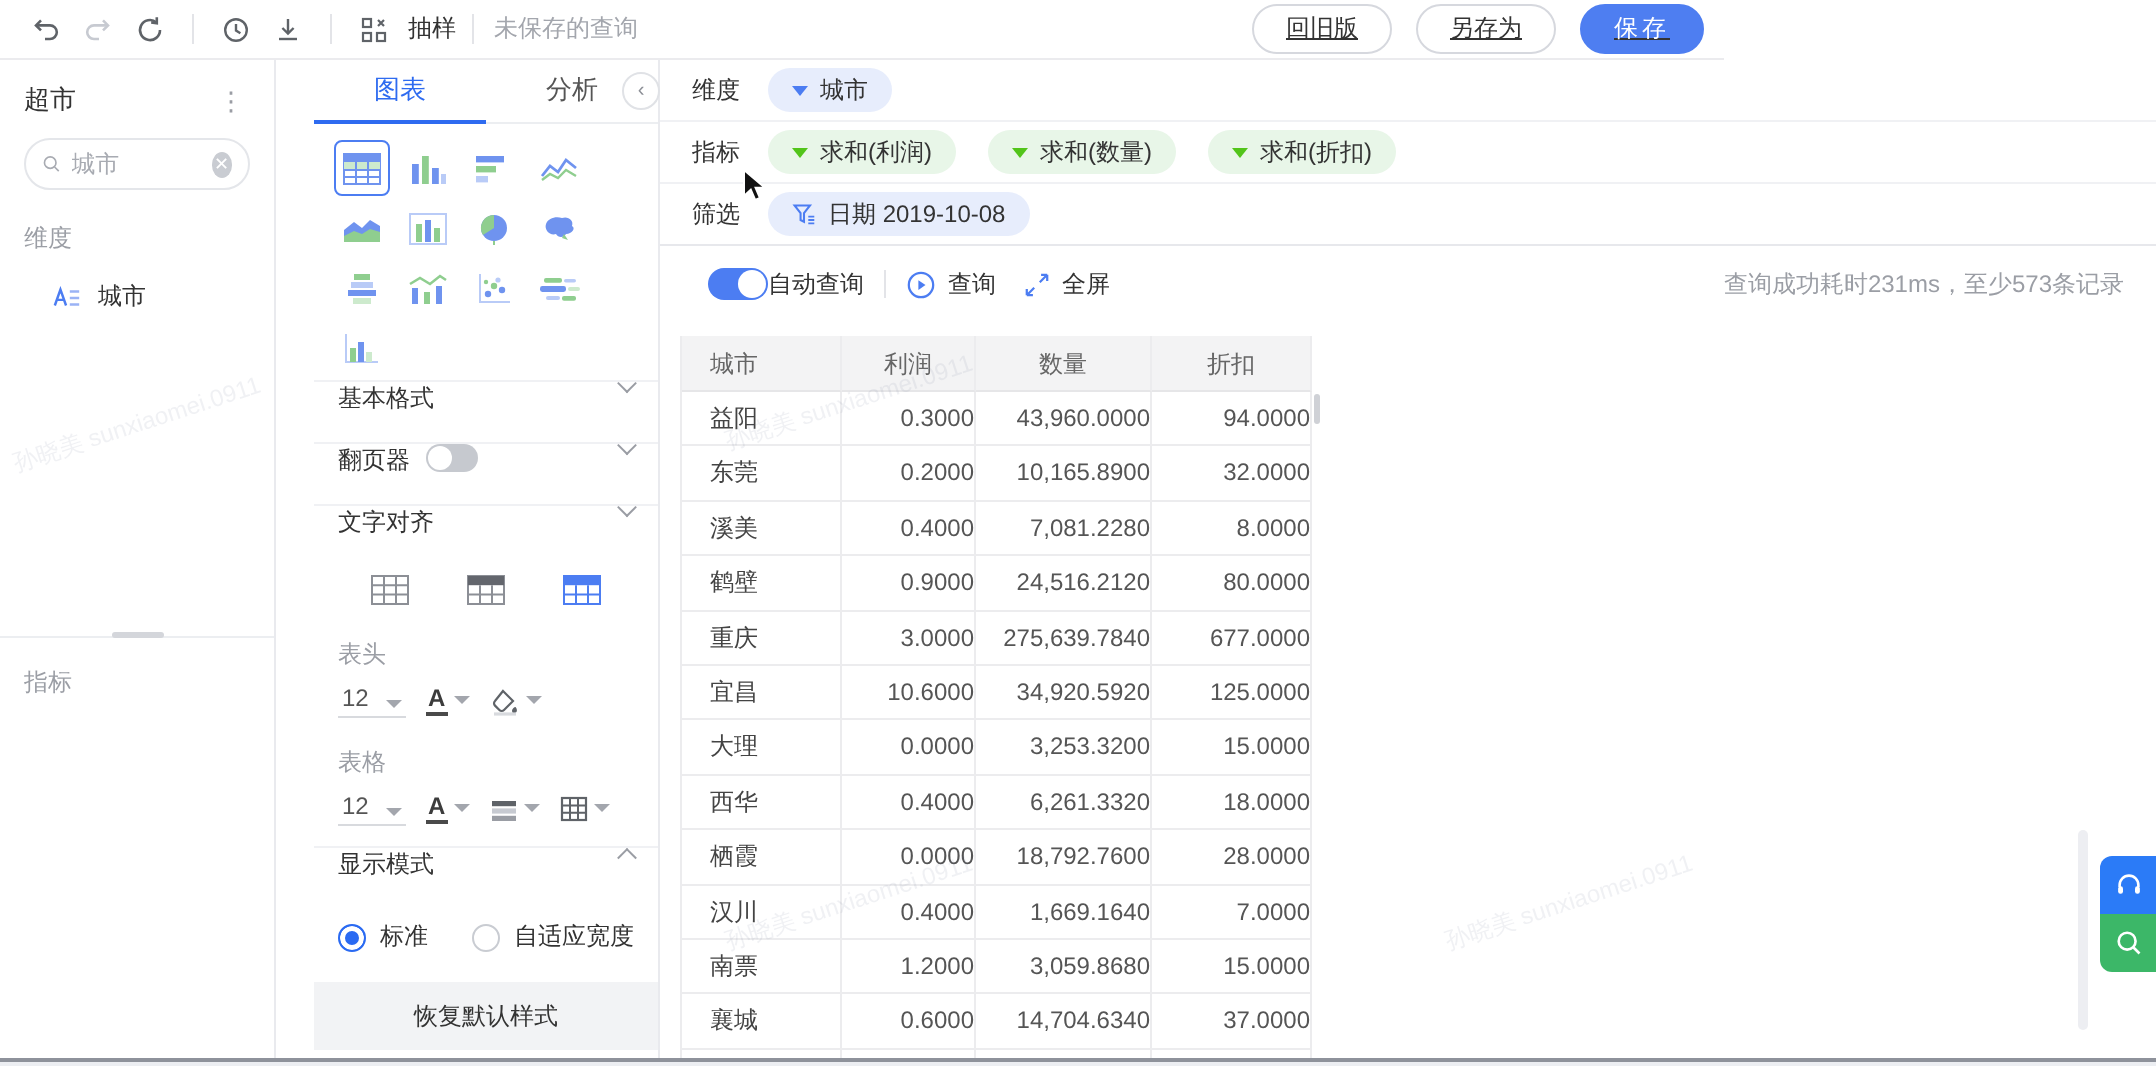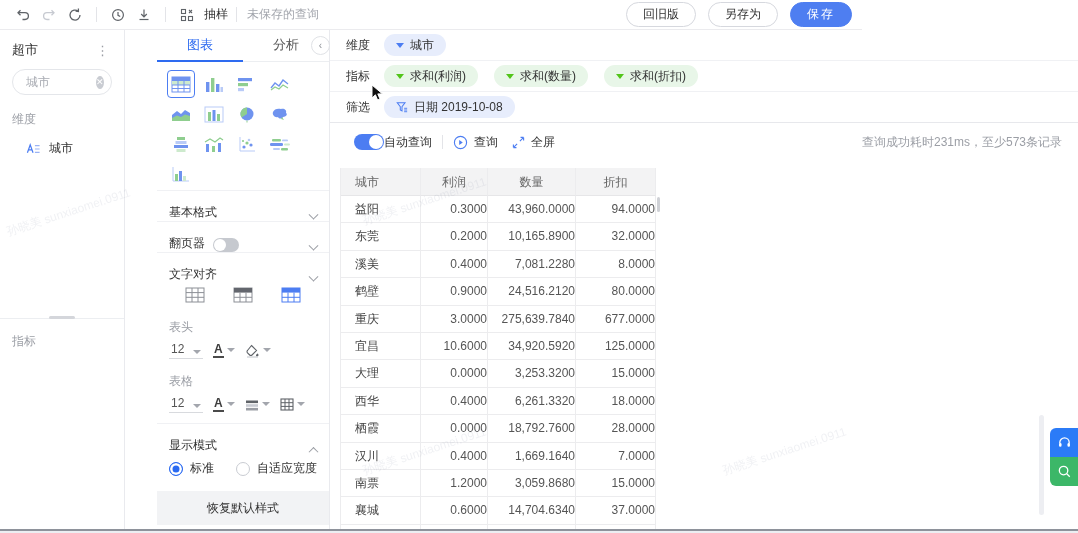--- a/index.html
+++ b/index.html
@@ -6,26 +6,26 @@
   html,body { background:#e9eaee; }
   body { font-family:"Liberation Sans", sans-serif; }
   .screen { position:relative; width:1078px; height:533px; background:#fff; overflow:hidden; font-size:12px; color:#333; }
 
   
   .toolbar { position:absolute; left:0; top:0; width:862px; height:30px; background:#fff; border-bottom:1px solid #ebebee; display:flex; align-items:center; padding:0 10px; }
   .tb-ico { width:26px; height:22px; display:flex; align-items:center; justify-content:center; cursor:pointer; }
   .tb-div { width:1px; height:15px; background:#e3e4e8; margin:0 8px; }
   .tb-label { margin-left:4px; color:#333; }
   .tb-unsaved { color:#a3a6ad; margin-left:2px; }
-  .tb-right { margin-left:auto; display:flex; align-items:center; gap:12px; }
+  .tb-right { margin-left:auto; display:flex; align-items:center; gap:12px;text-decoration:underline; }
   .btn-pill { height:25px; padding:0 16px; border:1px solid #d6d8de; border-radius:13px; background:#fff; color:#333; font-size:12px; display:flex; align-items:center; cursor:pointer; }
   .btn-primary { background:#4e7ef1; border-color:#4e7ef1; color:#fff; letter-spacing:2px; }
 
   
-  .sidebar { position:absolute; left:0; top:30px; width:125px; height:503px; background:#fff; border-right:1px solid #e9eaee; }
+  .sidebar { position:absolute; left:0; top:30px; width:138px; height:503px; background:#fff; border-right:1px solid #e9eaee; }
   .sb-top { position:relative; height:288px; }
   .sb-head { display:flex; align-items:center; justify-content:space-between; padding:11px 12px 8px 12px; font-size:13px; color:#333; }
   .kebab { color:#9a9da4; font-size:13px; cursor:pointer; padding:0 3px; }
   .sb-search { margin:2px 12px 0 12px; height:26px; border:1px solid #e4e6ea; border-radius:13px; display:flex; align-items:center; padding:0 8px; background:#fff; }
   .sb-search input { border:none; outline:none; flex:1; font-size:12px; color:#a8abb2; width:70px; margin-left:5px; font-family:inherit; background:transparent; }
   .clear-btn { width:13px; height:13px; border-radius:50%; background:#c9ccd2; color:#fff; font-size:9px; line-height:13px; text-align:center; cursor:pointer; }
   .sb-sec { padding:16px 12px 4px 12px; color:#9b9ea5; }
   .sb-item { display:flex; align-items:center; gap:8px; padding:8px 12px 8px 26px; cursor:pointer; }
   .sb-divider { position:relative; border-top:1px solid #eceef1; }
   .sb-handle { position:absolute; left:50%; top:-3px; transform:translateX(-50%); width:26px; height:3px; background:#d4d6db; border-radius:2px; }
@@ -33,21 +33,21 @@
 
   
   .midpanel { position:absolute; left:157px; top:30px; width:173px; height:503px; background:#fff; border-right:1px solid #e9eaee; }
   .tabs { display:flex; height:32px; border-bottom:1px solid #eceef1; }
   .tab { flex:1; text-align:center; line-height:30px; color:#555; cursor:pointer; font-size:13px; }
   .tab.active { color:#2e6bf0; position:relative; }
   .tab.active::after { content:""; position:absolute; left:0; right:0; bottom:-1px; height:2px; background:#2e6bf0; }
   .ct-grid { display:flex; flex-wrap:wrap; padding:8px 8px 2px 10px; gap:2px 5px; }
   .ct-cell { width:28px; height:28px; display:flex; align-items:center; justify-content:center; border:1px solid transparent; border-radius:4px; cursor:pointer; }
   .ct-cell.selected { border-color:#4c7df2; }
-  .sec-row { display:flex; align-items:flex-end; height:31px; padding:0 12px; border-top:1px solid #f0f1f4; cursor:pointer; color:#333; }
+  .sec-row { display:flex; align-items:flex-start; height:31px; padding:0 12px; border-top:1px solid #f0f1f4; cursor:pointer; color:#333; }
   .sec-row:first-of-type { border-top:none; }
   .chev { width:7px; height:7px; border-right:1.4px solid #9a9da4; border-bottom:1.4px solid #9a9da4; margin-left:auto; }
   .chev.down { transform:rotate(45deg) translate(-2px,-2px); }
   .chev.up { transform:rotate(-135deg) translate(-1px,-1px); }
   .toggle { width:26px; height:14px; border-radius:7px; position:relative; margin-left:8px; cursor:pointer; }
   .toggle.off { background:#c6c9cf; }
   .toggle.off .knob { left:1px; }
   .toggle.on { background:#4c7df2; }
   .toggle.on .knob { right:1px; }
   .knob { position:absolute; top:1px; width:12px; height:12px; border-radius:50%; background:#fff; }

